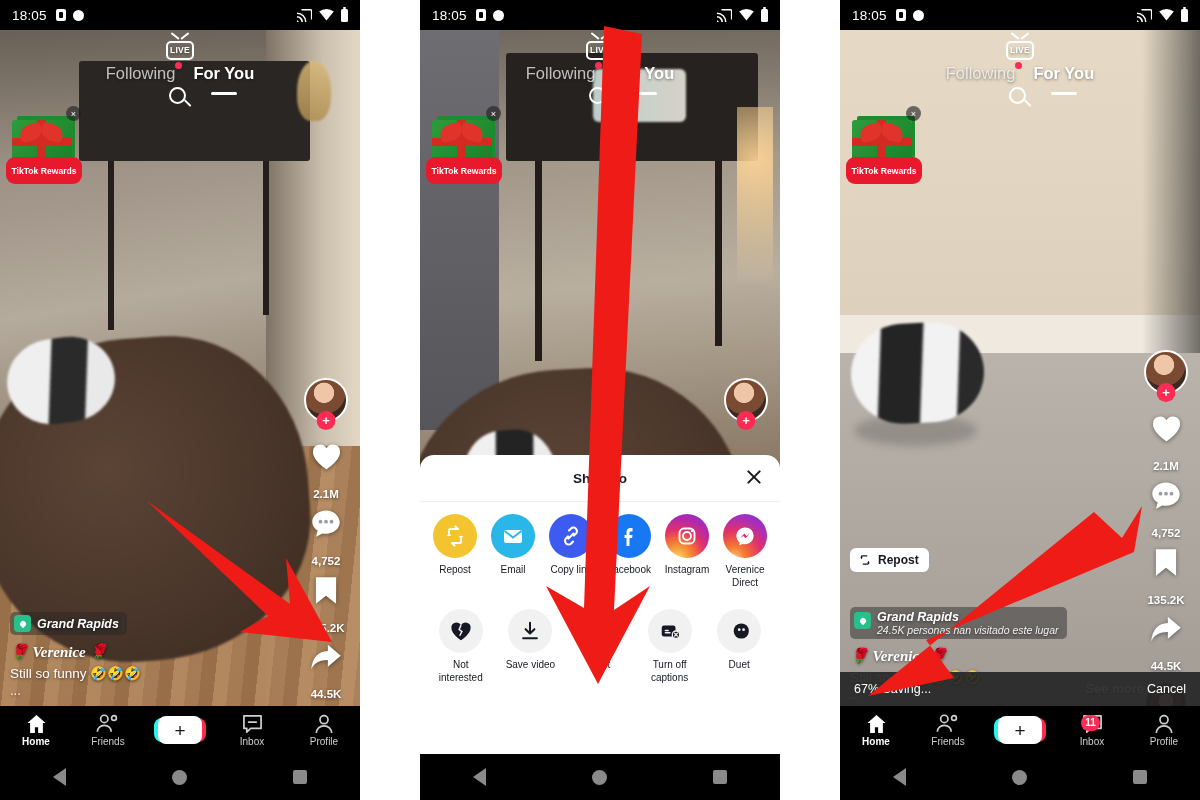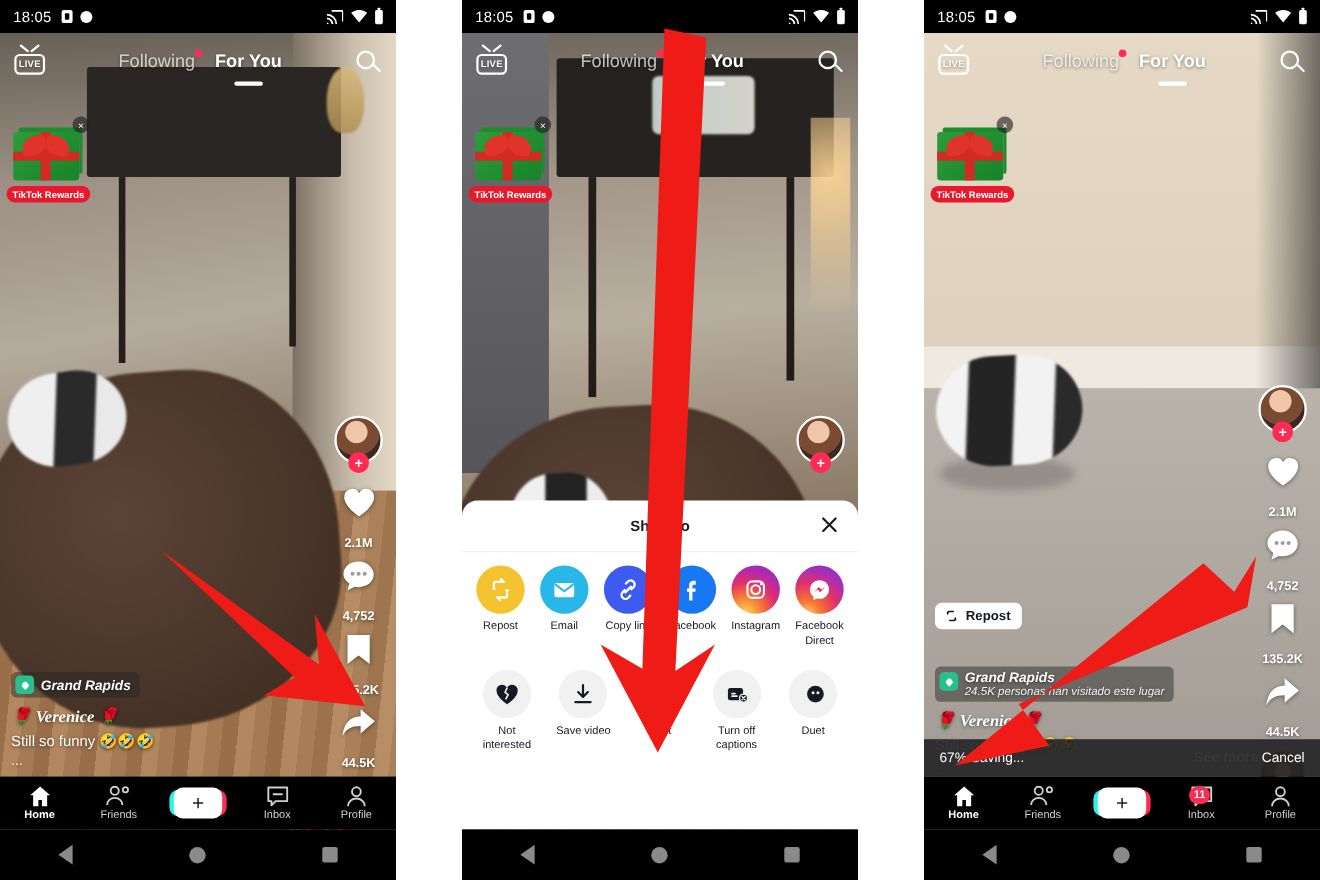--- a/index.html
+++ b/index.html
@@ -89,21 +89,21 @@
       background: linear-gradient(95deg,#f3f3f3 0 22%, #242424 24% 52%, #f2f2f2 54% 78%, #2a2a2a 80% 100%);
       border-radius: 46%/58%; transform: rotate(-3deg); filter: blur(.8px); }
   .v3 .shadow { position:absolute; left:4%; top:50%; width:34%; height:4%;
       background: rgba(0,0,0,.18); border-radius:50%; filter: blur(4px); }
   .v3 .dark { position:absolute; right:0; top:0; width:16%; height:42%;
       background: linear-gradient(to right, rgba(80,78,74,0), rgba(70,68,64,.75)); }
 
   
   .topnav { position: absolute; top: 34px; left: 0; right: 0; height: 46px; z-index: 22;
     display: flex; align-items: center; padding: 0 12px;
-    text-shadow: 0 1px 3px rgba(0,0,0,.45); }
+    text-shadow: 0 1px 3px rgba(0,0,0,.45); flex-direction: column; }
   .live-btn { width: 30px; height: 30px; position: relative; flex: 0 0 auto; }
   .live-btn .tvbox { position:absolute; left:1px; top:7px; width:28px; height:19px;
     border:2.4px solid #fff; border-radius:5px; }
   .live-btn .ant1 { position:absolute; left:5px; top:1px; width:10px; height:2.4px; background:#fff;
     transform: rotate(38deg); border-radius:2px;}
   .live-btn .ant2 { position:absolute; left:15px; top:1px; width:10px; height:2.4px; background:#fff;
     transform: rotate(-38deg); border-radius:2px;}
   .live-btn .lbl { position:absolute; left:0; top:11px; width:30px; text-align:center;
     font-size:8.5px; font-weight:700; color:#fff; letter-spacing:.3px; }
   .tabs { flex: 1; display: flex; align-items: flex-start; justify-content: center; gap: 18px; position: relative; }
@@ -123,21 +123,21 @@
   .rewards { position:absolute; left:8px; top:112px; width:70px; height:72px; z-index:24; }
   .rewards .giftbox { position:absolute; left:4px; top:8px; width:60px; height:44px;
     background: linear-gradient(135deg,#2e9b3c,#17832a); border-radius:3px;
     box-shadow: 4px -5px 0 -1px #1d8c2f; }
   .rewards .ribbonV { position:absolute; left:29px; top:8px; width:9px; height:44px; background:#d32a22; }
   .rewards .ribbonH { position:absolute; left:4px; top:26px; width:60px; height:8px; background:#d32a22; }
   .rewards .bow1 { position:absolute; left:12px; top:12px; width:22px; height:17px;
     background:#e0342a; border-radius: 60% 20% 60% 20%; transform: rotate(-12deg); }
   .rewards .bow2 { position:absolute; left:33px; top:12px; width:22px; height:17px;
     background:#e0342a; border-radius: 20% 60% 20% 60%; transform: rotate(12deg); }
-  .rewards .pill { position:absolute; left:-2px; bottom:0; width:76px; height:15px;
+  .rewards .pill { position:absolute; left:-2px; bottom:0; width:76px; height:27px;
     background:#e8192c; border-radius:9px; color:#fff; font-size:8.6px; font-weight:700;
     display:flex; align-items:center; justify-content:center; }
   .rewards .closeb { position:absolute; right:-3px; top:-6px; width:15px; height:15px;
     border-radius:50%; background: rgba(30,30,30,.62); color:#fff; font-size:9px;
     display:flex; align-items:center; justify-content:center; }
 
   
   .rail { position:absolute; right:8px; z-index:23; width:52px;
     display:flex; flex-direction:column; align-items:center; }
   .rail .avatar-wrap { position:relative; width:44px; height:52px; margin-bottom:12px; }
@@ -547,21 +547,21 @@
           </span>
           <span class="sh-lbl">Instagram</span>
         </div>
         <div class="sh-item">
           <span class="sh-ic" style="background: radial-gradient(circle at 25% 100%, #ffc371 0%, #f5762f 22%, #e1306c 50%, #a32ec0 76%, #7b35d6 100%);">
             <svg width="24" height="24" viewBox="0 0 24 24">
                 <path d="M12 3.4c-4.9 0-8.6 3.6-8.6 8.4 0 2.7 1.2 5 3.1 6.6v3.2l2.9-1.6c.8.2 1.7.3 2.6.3 4.9 0 8.6-3.6 8.6-8.5S16.9 3.4 12 3.4z" fill="#fff"></path>
                 <path d="M6.9 14.3l4.5-4.7 2.2 2.3 3.4-2.3-4.4 4.7-2.3-2.3z" fill="#e1306c"></path>
               </svg>
           </span>
-          <span class="sh-lbl">Facebook Direct</span>
+          <span class="sh-lbl">Verenice Direct</span>
         </div>
       </div>
 
       <div class="sh-row" style="padding-top:16px">
         <div class="sh-item">
           <span class="sh-ic sh-grey">
             <svg width="22" height="22" viewBox="0 0 24 22">
                 <path d="M12 21S1.5 14.4 1.5 7.6A5.6 5.6 0 0 1 12 4.6 5.6 5.6 0 0 1 22.5 7.6C22.5 14.4 12 21 12 21z" fill="#161823"></path>
                 <path d="M12 4.6 10 9.4l3 2.2-2.4 4.6" stroke="#f1f1f2" stroke-width="1.6" fill="none"></path>
               </svg>

